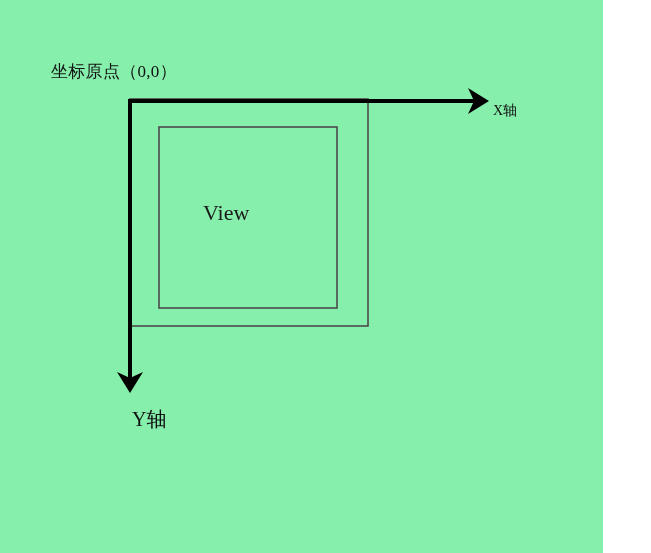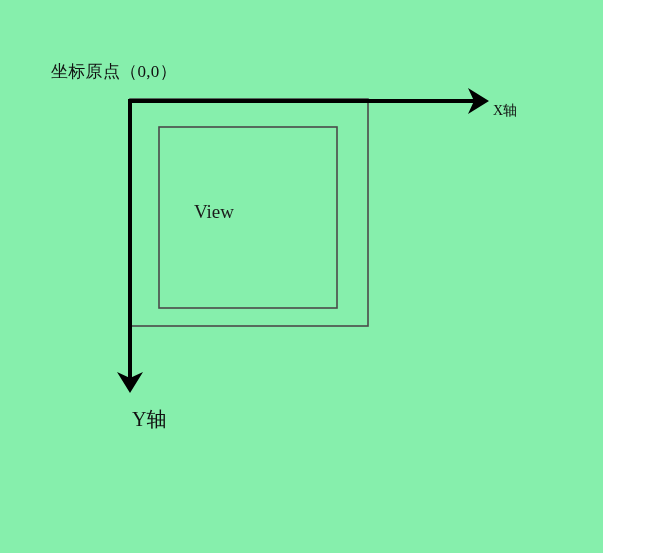--- a/index.html
+++ b/index.html
@@ -41,23 +41,23 @@
     left: 493px;
     top: 104px;
     font-size: 14px;
   }
   .label-yaxis {
     left: 132px;
     top: 409px;
     font-size: 20px;
   }
   .label-view {
-    left: 194px;
+    left: 203px;
     top: 202px;
-    font-size: 19px;
+    font-size: 22px;
     color: #1a1a1a;
   }
 </style>
 </head>
 <body>
 
 <div id="canvas">
 
   <svg class="diagram" viewBox="0 0 651 553">
 

